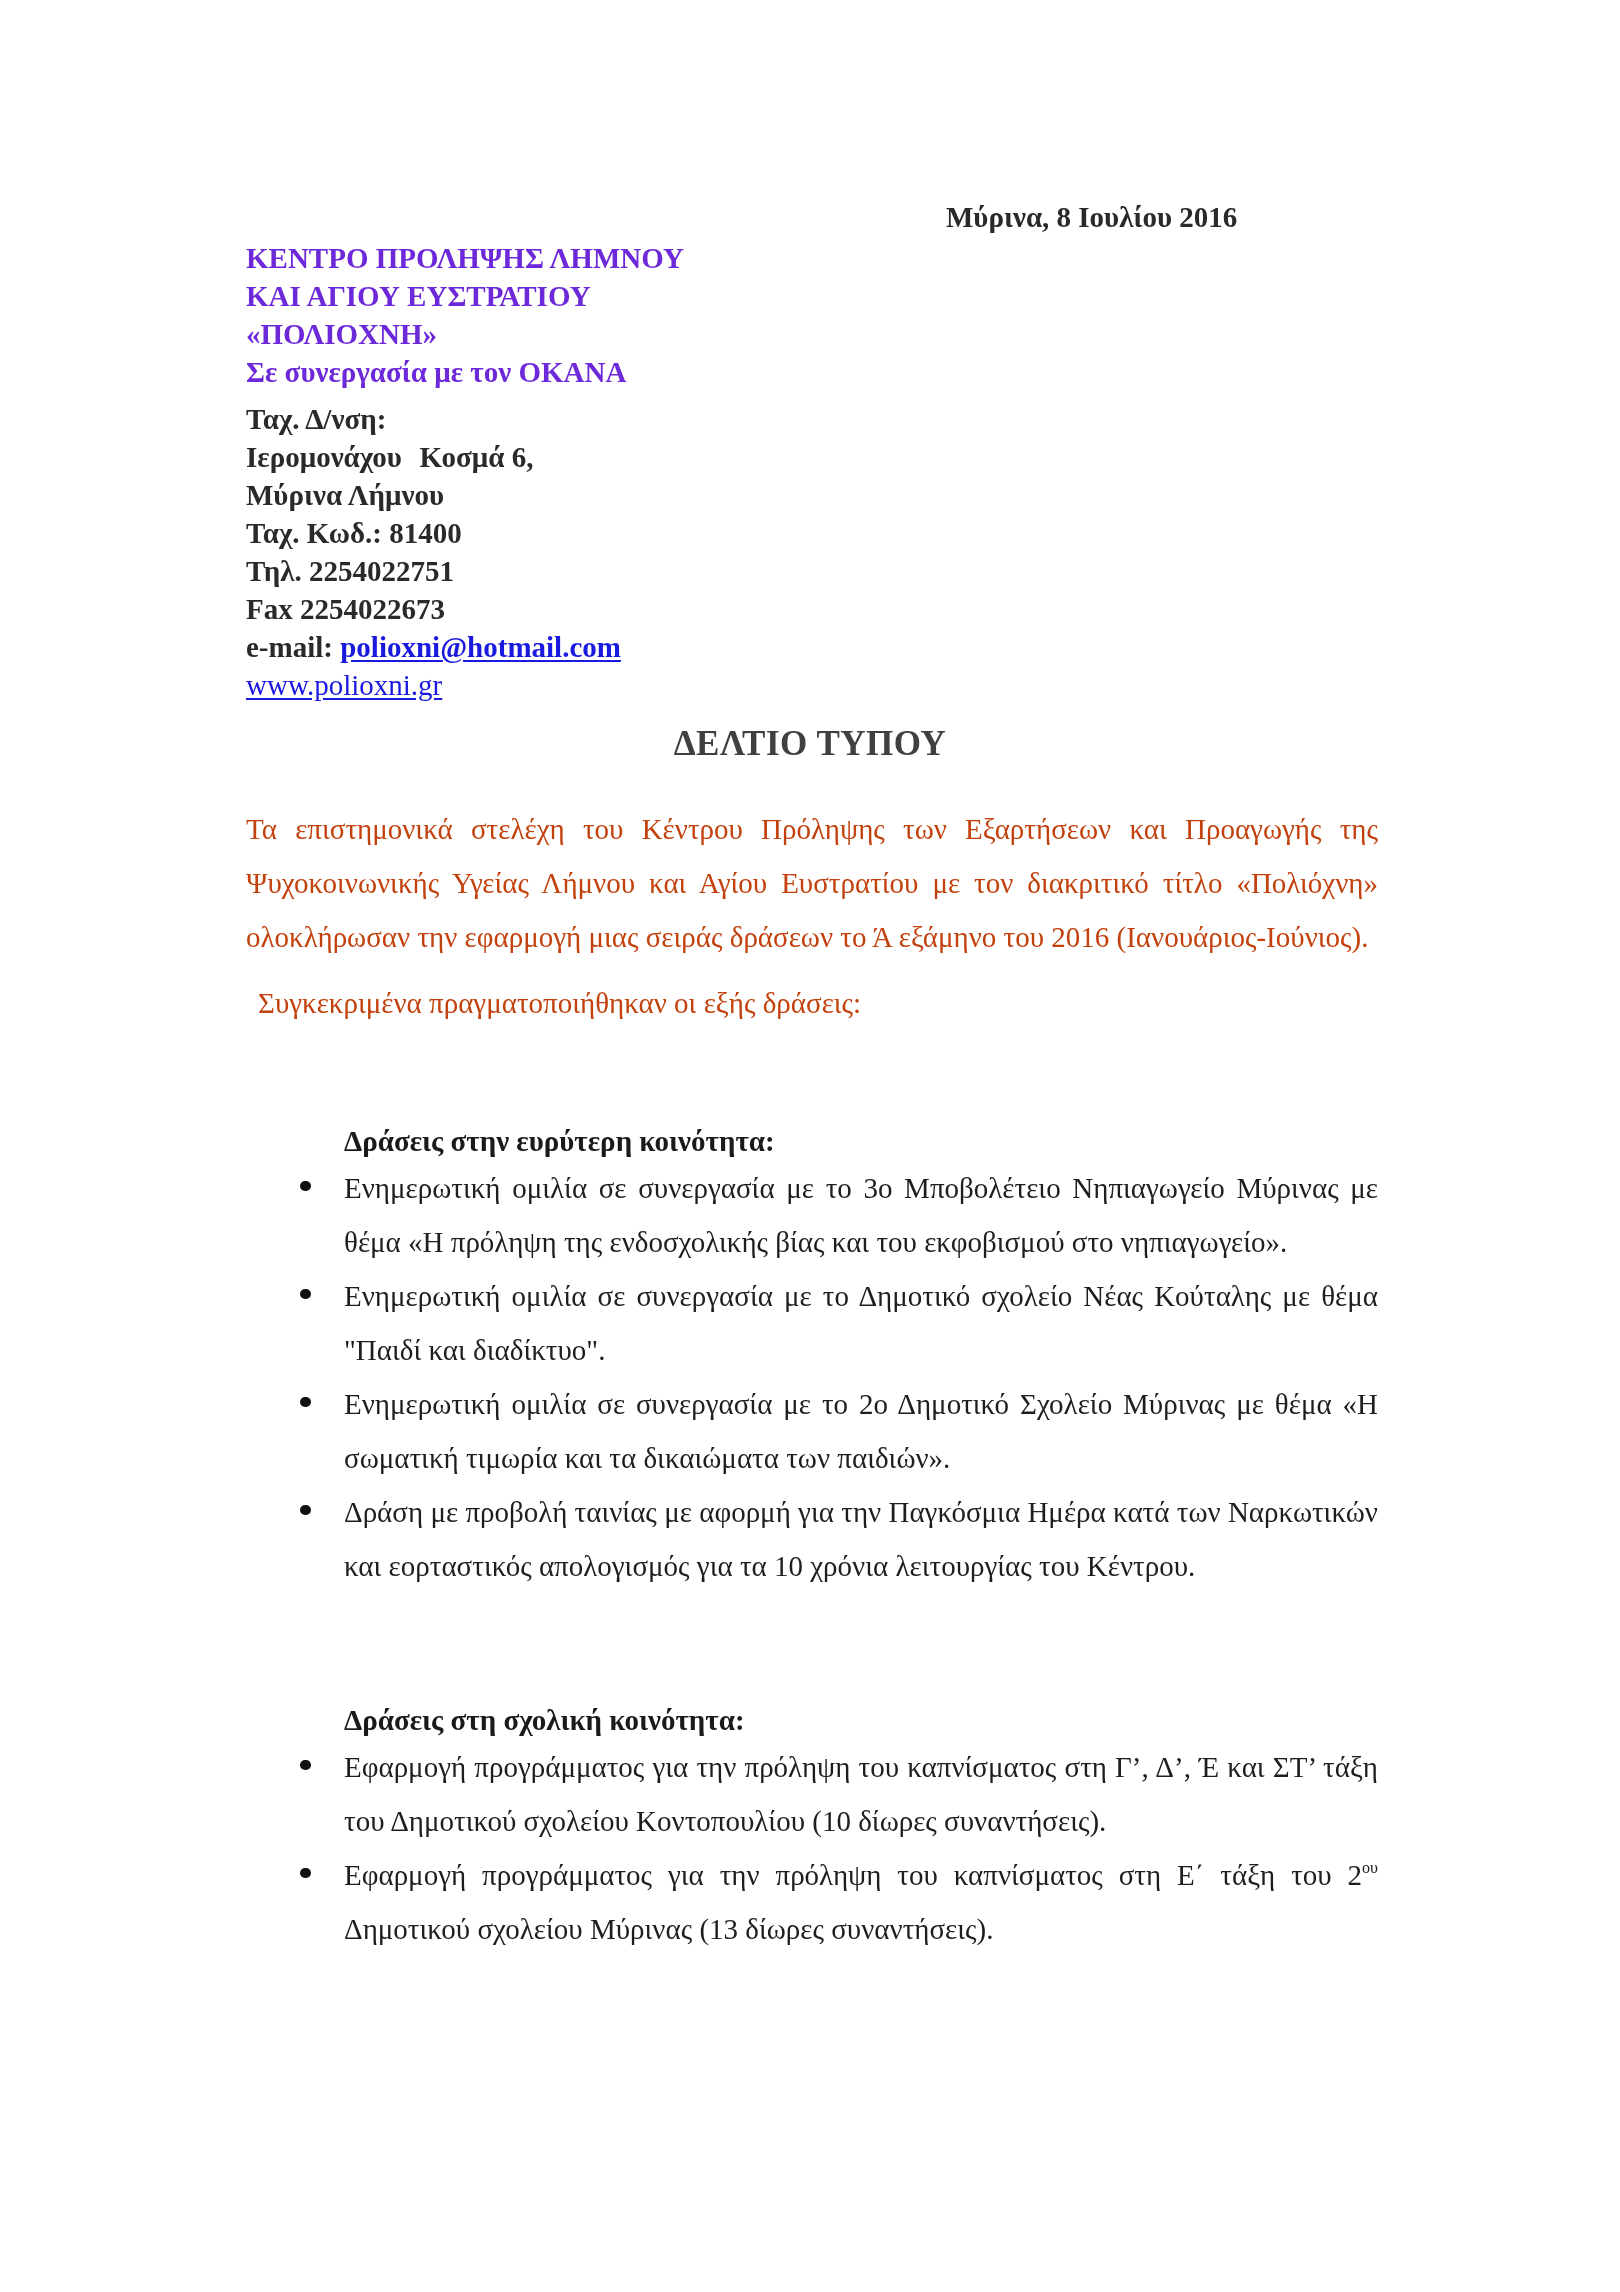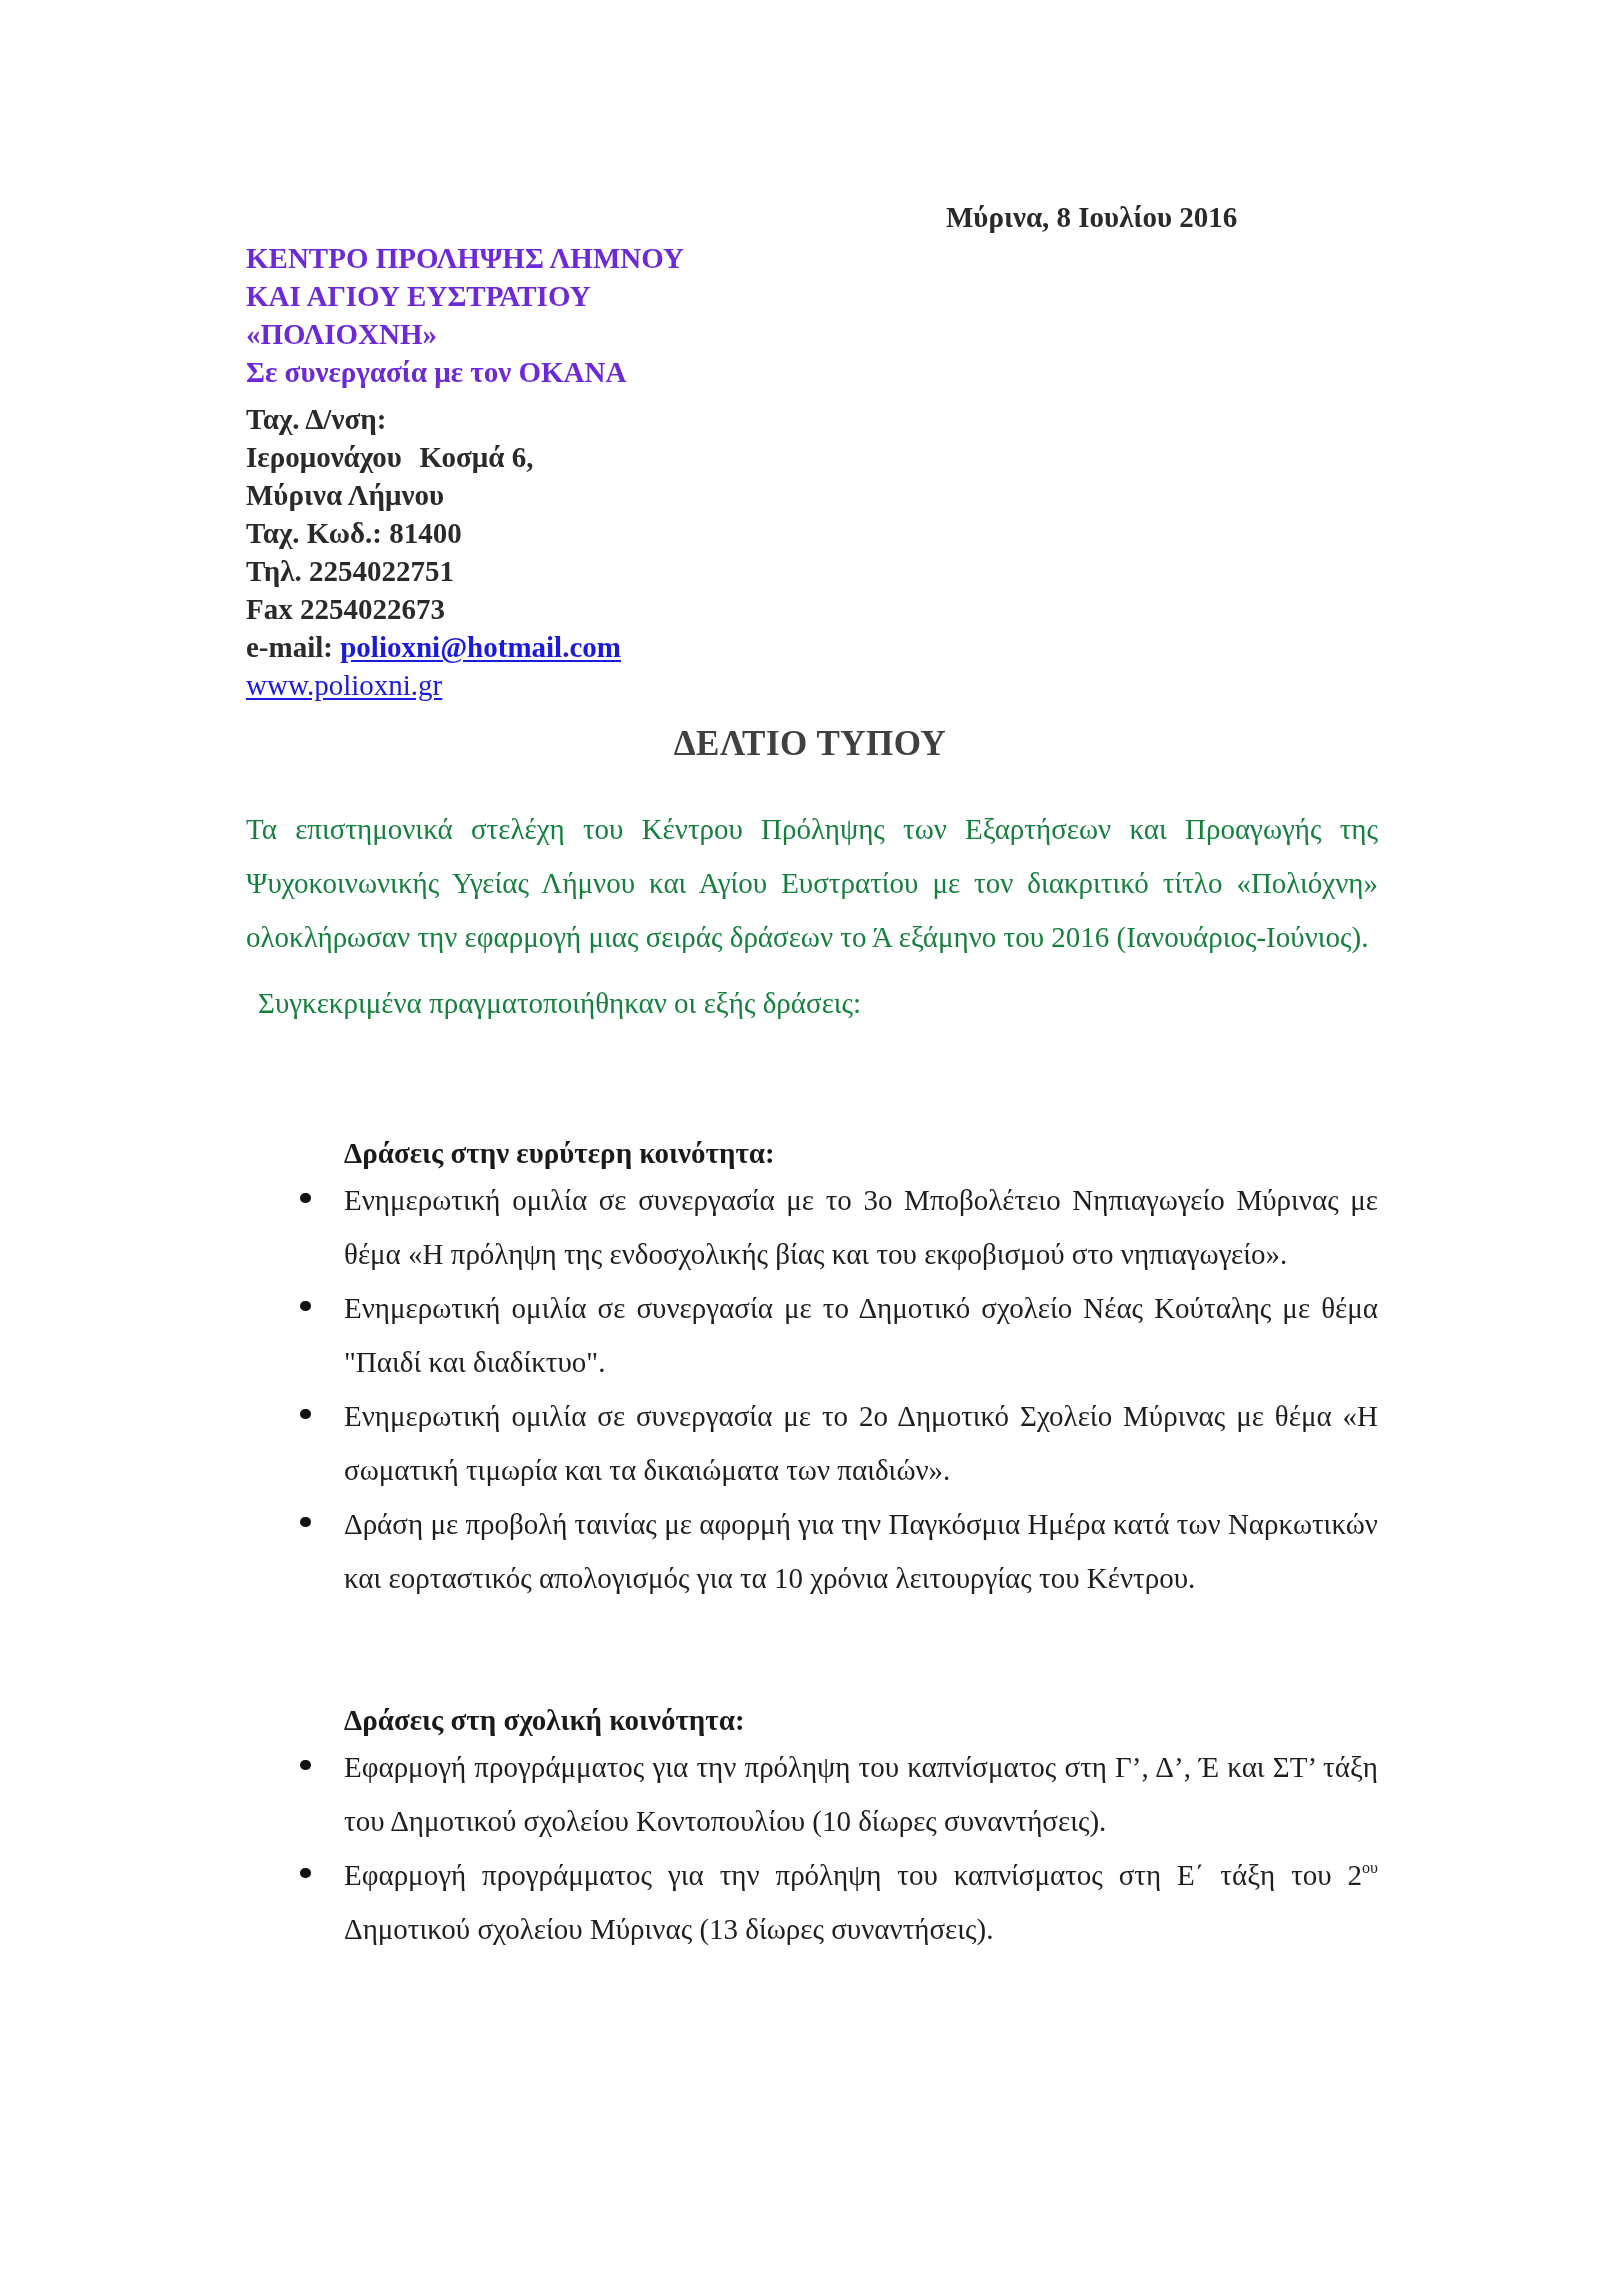--- a/index.html
+++ b/index.html
@@ -75,21 +75,21 @@
       color: #404040;
       letter-spacing: 0.5px;
     }
     .body-text {
       position: absolute;
       left: 246px;
       top: 802px;
       width: 1132px;
       font-size: 29px;
       line-height: 54px;
-      color: #15803d;
+      color: #c2410c;
     }
     .paragraph {
       text-align: justify;
       margin: 0;
     }
     .intro-line {
       margin: 12px;
       font-family: Liberation Serif, serif;
     }
     .section {
@@ -118,21 +118,21 @@
     }
     .bullet-dot {
       position: absolute;
       left: 54px;
       top: 19.6px;
       width: 10.8px;
       height: 10.8px;
       border-radius: 50%;
       background: #111111;
     }
-    .section-1 { top: 1122px; margin-top: 12px; }
+    .section-1 { top: 1122px; }
     .section-2 { top: 1701px; }
     sup.ord {
       font-size: 16px;
       vertical-align: 11.8px;
       line-height: 0;
     }
   </style>
 </head>
 <body>
 

